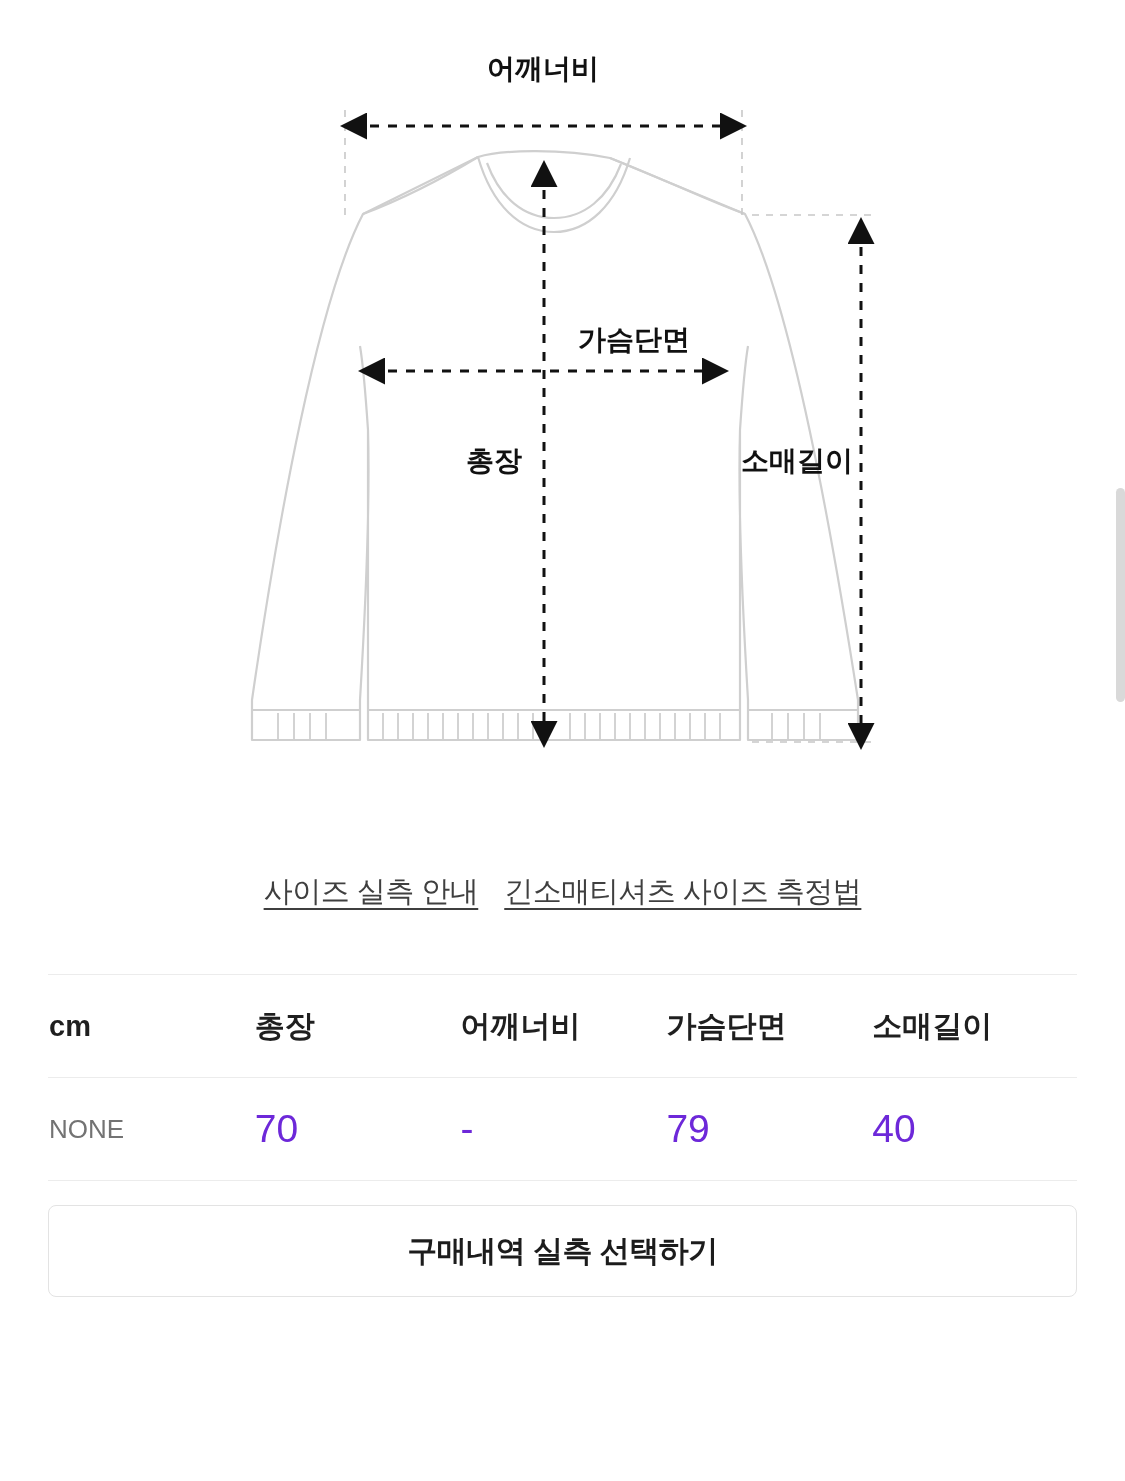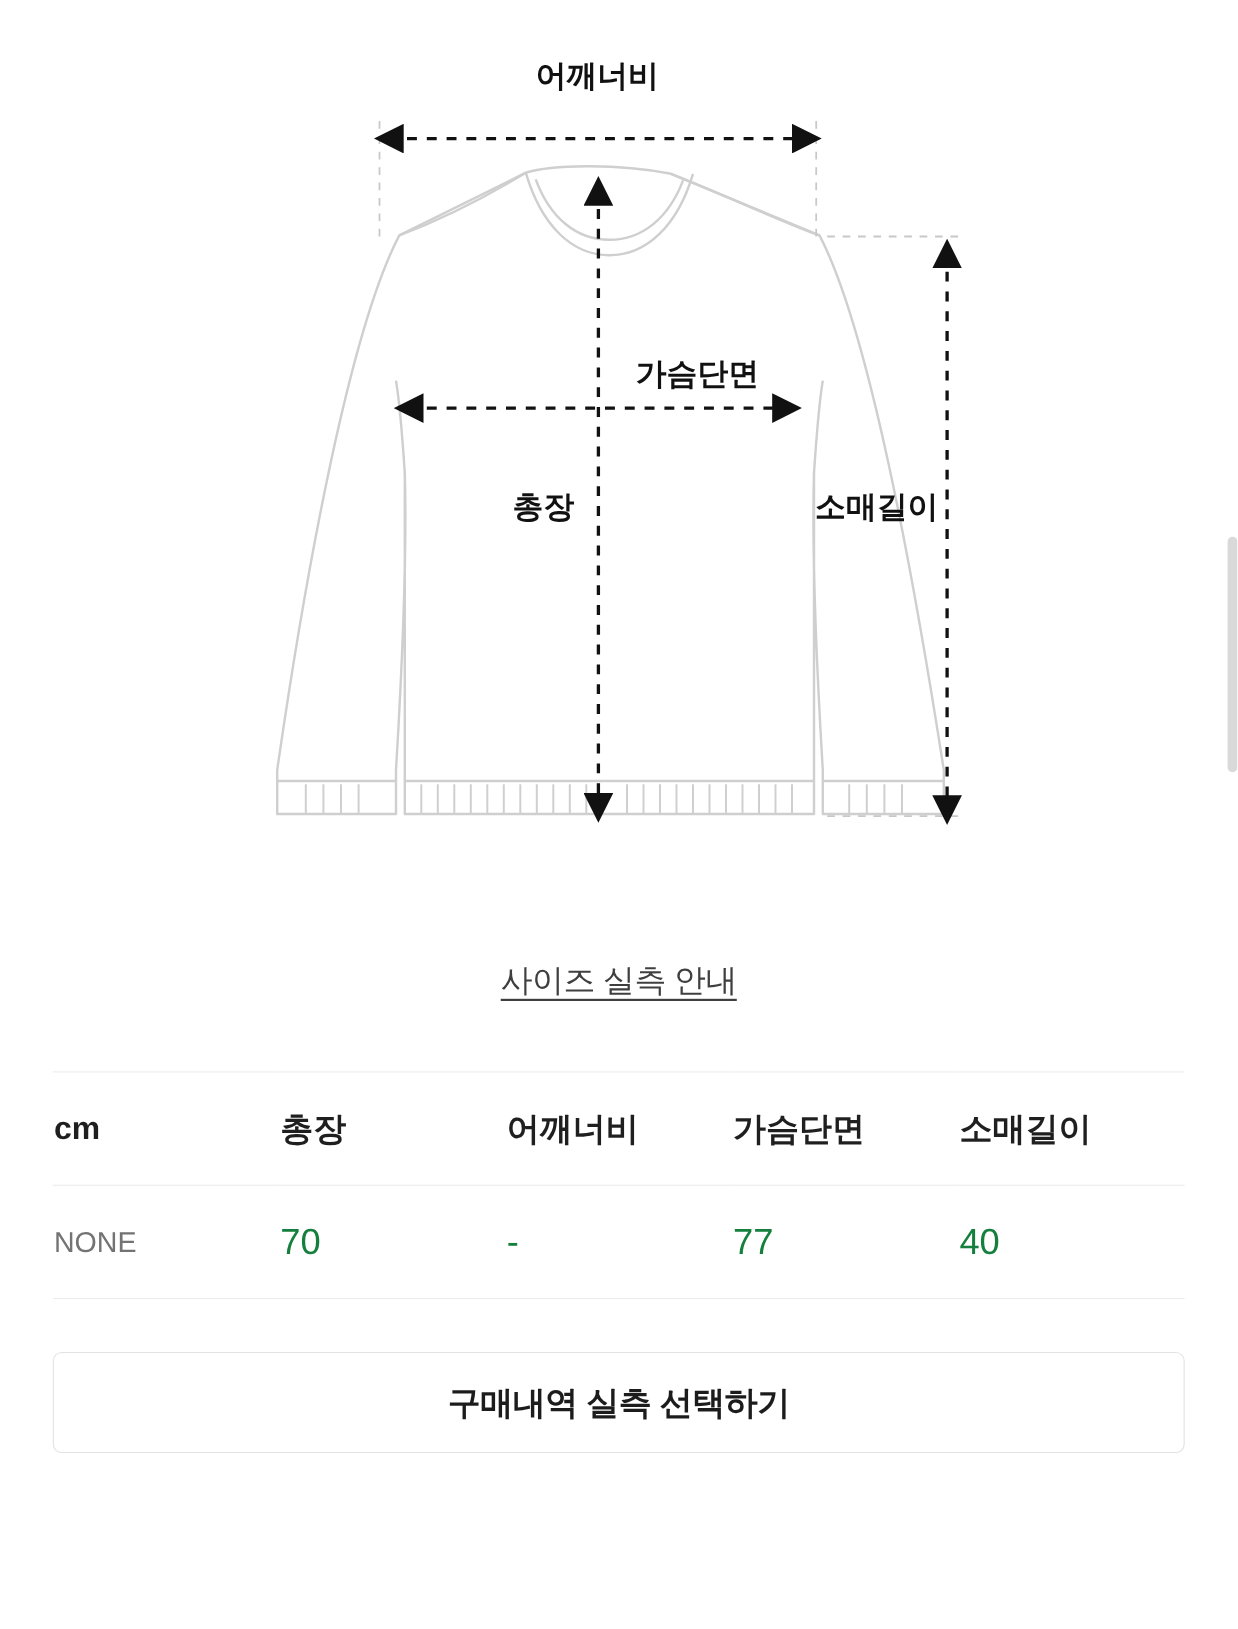--- a/index.html
+++ b/index.html
@@ -72,43 +72,43 @@
   .size-table th.unit-head {
     font-size: 29px;
     font-weight: bold;
   }
   .size-table td.rowlabel {
     font-size: 30px;
     color: #1f1f1f;
     font-weight: bold;
   }
   .size-table td.value {
-    font-size: 33px;
-    color: #15803d;
+    font-size: 39px;
+    color: #6d28d9;
   }
   .size-table td.value.none-label {
     color: #737373;
     font-weight: normal;
     font-size: 26px;
   }
   .pill {
     display: inline-block;
     width: 94px;
     height: 44px;
     border-radius: 22px;
   }
   .pill.small {
     width: 88px;
   }
 
   
   .btn-row {
     display: flex;
     gap: 24px;
-    margin: 48px 48px 0 48px;
+    margin: 24px 48px 0 48px;
     width: 1029px;
   }
   .btn {
     flex: 1;
     height: 92px;
     border: 1px solid #e3e3e3;
     border-radius: 8px;
     background: #ffffff;
     font-size: 30px;
     color: #1c1c1c;
@@ -241,38 +241,39 @@
     <line x1="544" y1="172" x2="544" y2="736" stroke="#111111" stroke-width="3" stroke-dasharray="9 9" marker-start="url(#arrStart)" marker-end="url(#arrEnd)"></line>
     <text class="lbl" x="494" y="470" text-anchor="middle">총장</text>
 
     <line x1="861" y1="229" x2="861" y2="738" stroke="#111111" stroke-width="3" stroke-dasharray="9 9" marker-start="url(#arrStart)" marker-end="url(#arrEnd)"></line>
     <text class="lbl" x="797" y="470" text-anchor="middle">소매길이</text>
   </svg>
 </div>
 
 <div class="links-row">
   <a>사이즈 실측 안내</a>
+  <a>긴소매티셔츠 사이즈 측정법</a>
 </div>
 
 <table class="size-table">
   <thead>
     <tr>
       <th class="unit-head">cm</th>
       <th>총장</th>
       <th>어깨너비</th>
       <th>가슴단면</th>
       <th>소매길이</th>
     </tr>
   </thead>
   <tbody>
     <tr>
       <td class="value none-label">NONE</td>
       <td class="value">70</td>
       <td class="value">-</td>
-      <td class="value">77</td>
+      <td class="value">79</td>
       <td class="value">40</td>
     </tr>
   </tbody>
 </table>
 
 <div class="btn-row">
   <button class="btn">구매내역 실측 선택하기</button>
 </div>
 
 <div class="scrollbar"></div>

